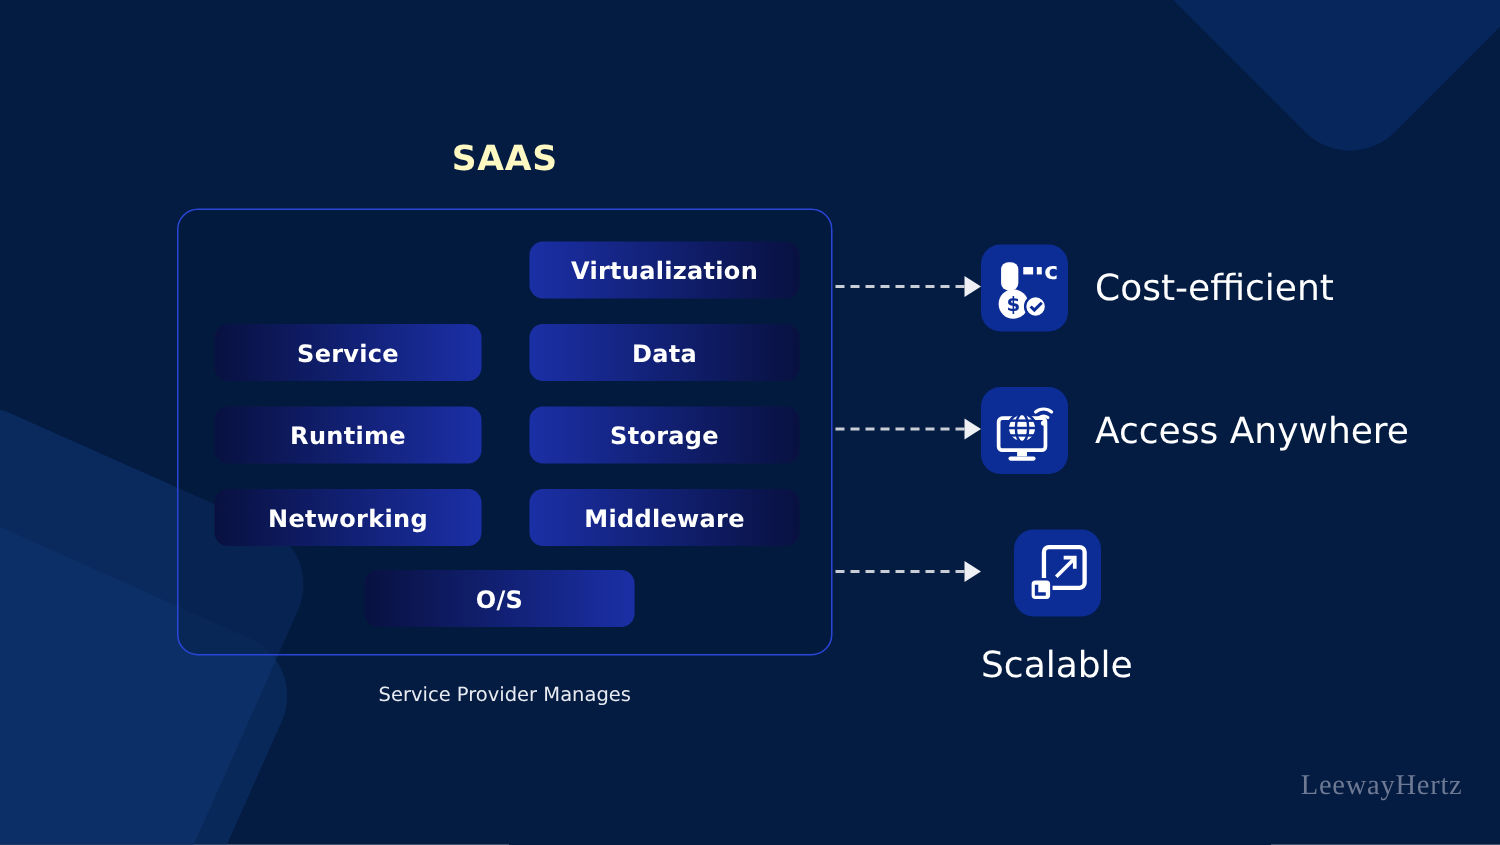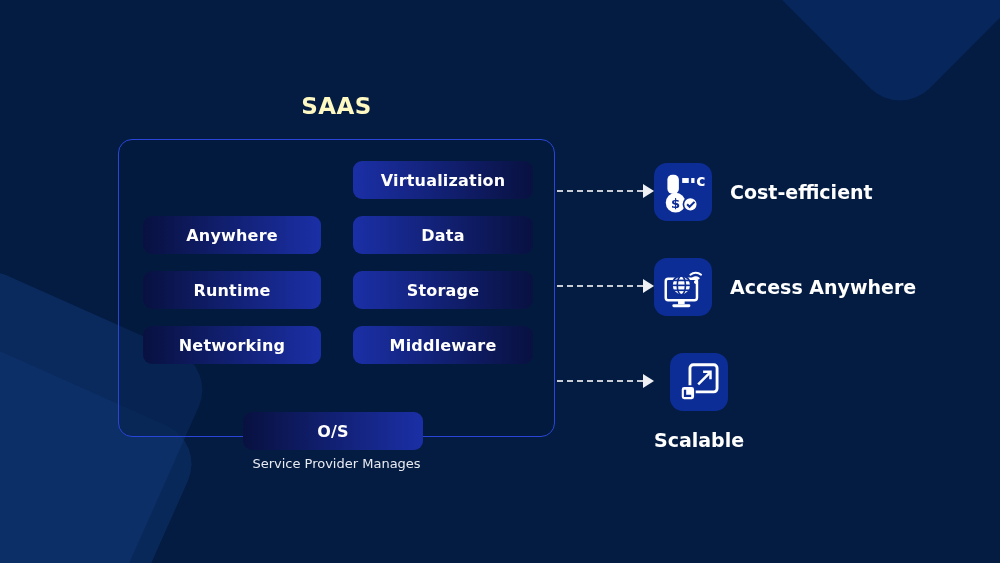--- a/index.html
+++ b/index.html
@@ -28,55 +28,55 @@
   .stack-box { position:absolute; left:118px; top:139px; width:437px; height:298px;
     border:1.5px solid #2946d8; border-radius:14px; background:rgba(4,22,58,.35); }
   .pill { position:absolute; height:38px; border-radius:9px;
     display:flex; align-items:center; justify-content:center;
     color:#fff; font-size:16px; font-weight:600; letter-spacing:.2px; }
   .pill.grad-r { background:linear-gradient(90deg,#081140 0%,#1b2fa6 100%); }
   .pill.grad-l { background:linear-gradient(90deg,#1b2fa6 0%,#081140 100%); }
   .col-left  { left:24px;  width:178px; }
   .col-right { left:234px; width:180px; }
   .row-0 { top:21px; } .row-1 { top:76px; } .row-2 { top:131px; } .row-3 { top:186px; }
-  .pill-os { left:124px; width:180px; top:240px;margin-top:32px; }
+  .pill-os { left:124px; width:180px; top:240px; }
 
   
   .connector { position:absolute; left:557px; width:86px; height:0;
     border-top:2px dashed #c9cdd6; }
   .connector::after { content:''; position:absolute; left:86px; top:-8px;
     width:0; height:0; border-left:11px solid #eef0f4;
     border-top:7px solid transparent; border-bottom:7px solid transparent; }
   .conn-0 { top:190px; } .conn-1 { top:285px; } .conn-2 { top:380px; }
 
   
   .benefit { position:absolute; left:654px; height:58px;
     display:flex; align-items:center; gap:18px; }
   .ben-0 { top:163px; } .ben-1 { top:258px; } .ben-2 { top:353px;flex-direction:column; }
   .tile { width:58px; height:58px; border-radius:13px; background:#0d2d96;
     display:flex; align-items:center; justify-content:center; flex:0 0 auto; }
-  .benefit-label { color:#fff; font-size:19px; font-weight:700; white-space:nowrap; }
+  .benefit-label { color:#fff; font-size:24px; font-weight:400; white-space:nowrap; }
 
   .watermark { position:absolute; right:25px; top:513px;
     font-family:"Liberation Serif","DejaVu Serif",serif;
     font-size:19px; color:#6e7993; letter-spacing:.5px; }
 </style>
 </head>
 <body>
 
 <div class="stage">
 
   <div class="bg-shape bg-diamond-tr"></div>
   <div class="bg-shape bg-rect-bl-back"></div>
   <div class="bg-shape bg-rect-bl-front"></div>
 
   <div class="title">SAAS</div>
 
   <div class="stack-box">
-    <div class="pill grad-r col-left row-1">Anywhere</div>
+    <div class="pill grad-r col-left row-1">Service</div>
     <div class="pill grad-r col-left row-2">Runtime</div>
     <div class="pill grad-r col-left row-3">Networking</div>
     <div class="pill grad-l col-right row-0">Virtualization</div>
     <div class="pill grad-l col-right row-1">Data</div>
     <div class="pill grad-l col-right row-2">Storage</div>
     <div class="pill grad-l col-right row-3">Middleware</div>
     <div class="pill grad-r pill-os">O/S</div>
   </div>
 
   <div class="caption">Service Provider Manages</div>
@@ -127,13 +127,14 @@
         <rect x="17" y="7" width="33" height="33" rx="4" fill="none" stroke="#fff" stroke-width="3.5"></rect>
         <line x1="27" y1="31" x2="41" y2="17" stroke="#fff" stroke-width="3"></line>
         <path d="M33 15.5 h9 v9" fill="none" stroke="#fff" stroke-width="3"></path>
         <rect x="6" y="33" width="17" height="17" rx="4" fill="#fff" stroke="#0d2d96" stroke-width="2"></rect>
         <path d="M11 37.5 v7.5 h7.5" fill="none" stroke="#0d2d96" stroke-width="2.8"></path>
       </svg>
     </div>
     <span class="benefit-label">Scalable</span>
   </div>
 
+  <div class="watermark">LeewayHertz</div>
 </div>
 
 </body></html>

